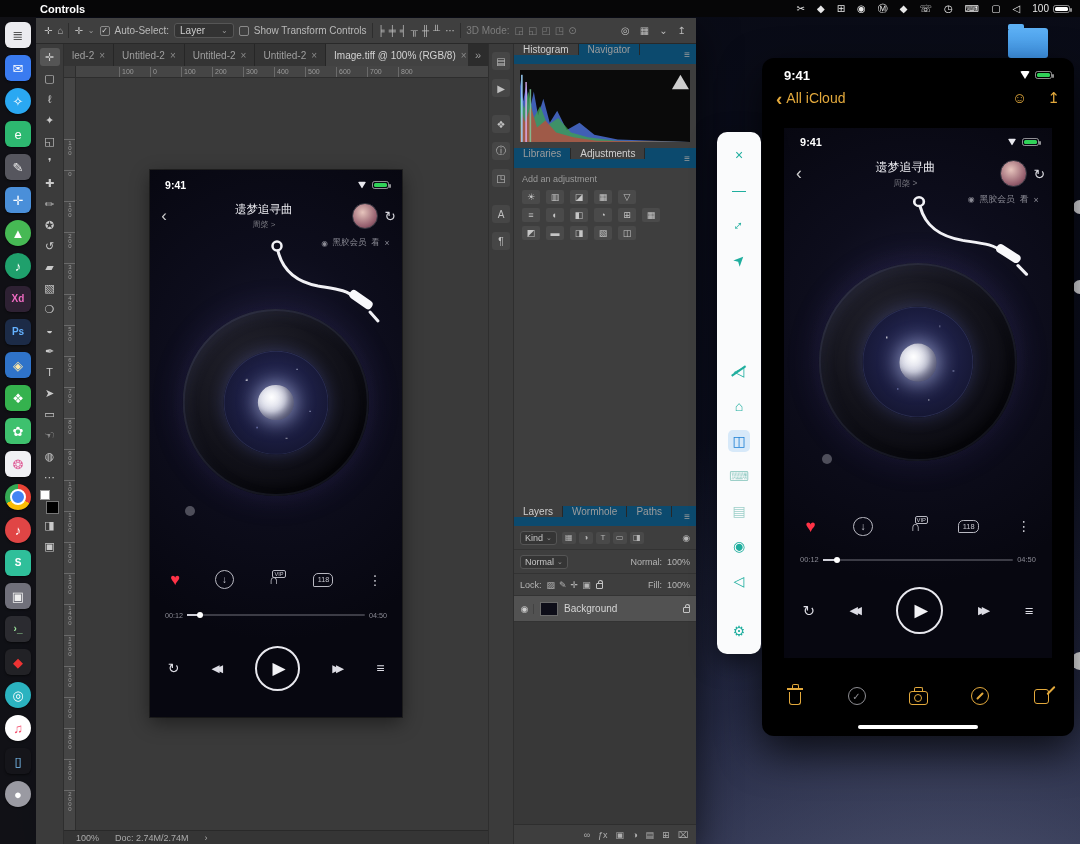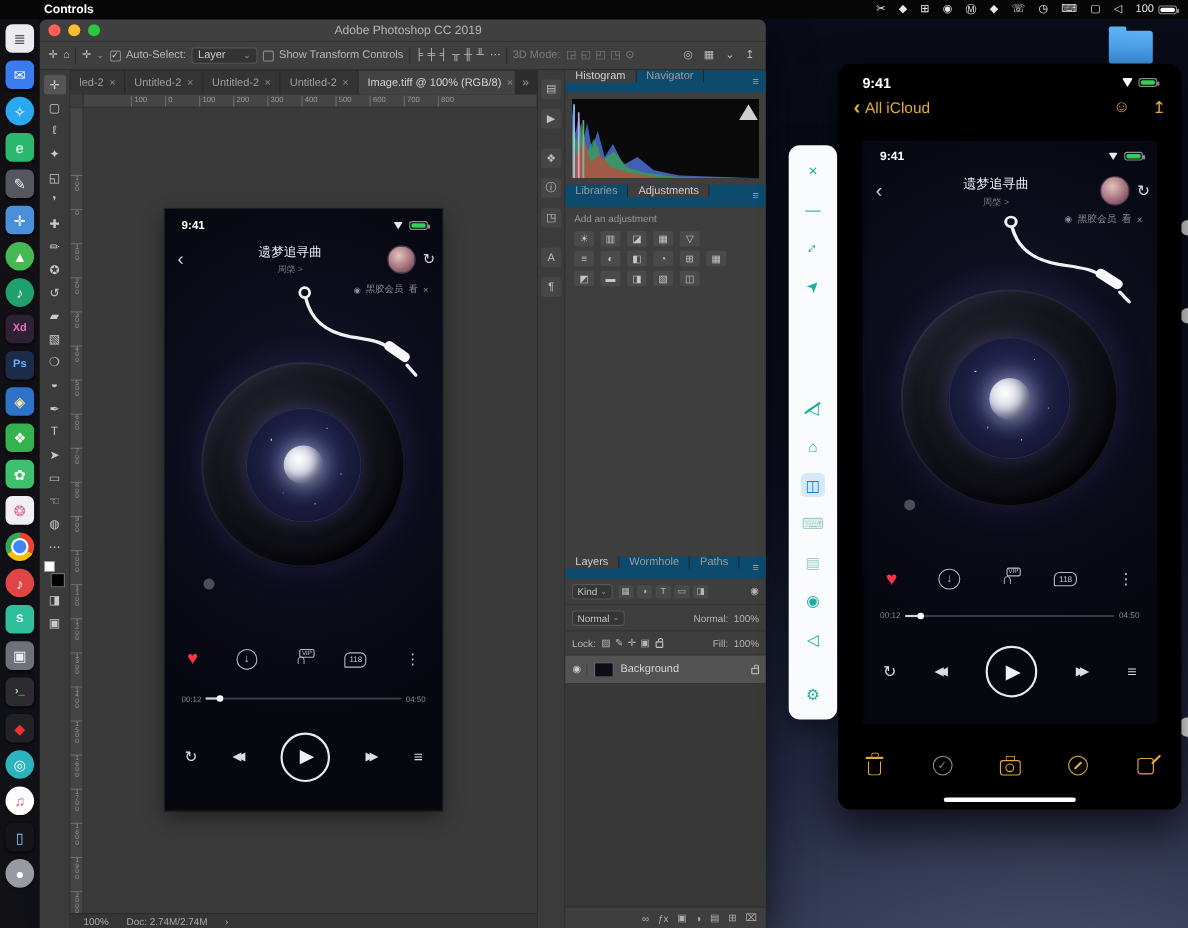--- a/index.html
+++ b/index.html
@@ -335,26 +335,20 @@
       <div class="dock-item" style="background: rgb(21, 21, 26); color: rgb(127, 200, 255);">
         <span class="dock-glyph">▯</span>
       </div>
 
       <div class="dock-item circle" style="background: rgb(154, 154, 162); color: rgb(255, 255, 255);">
         <span class="dock-glyph">●</span>
       </div>
     </nav>
 
   <section class="ps-window">
-    <header class="ps-titlebar">
-      <span class="tl red"></span>
-      <span class="tl yellow"></span>
-      <span class="tl green"></span>
-      <span class="ps-title">Adobe Photoshop CC 2019</span>
-    </header>
 
     <div class="ps-options">
       <i class="opt-ic">✛</i>
       <i class="opt-ic">⌂</i>
       <span class="opt-divider"></span>
       <i class="opt-ic">✛</i>
       <span class="opt-caret">⌄</span>
       <span class="opt-check">
           <b>✓</b>
         </span>

